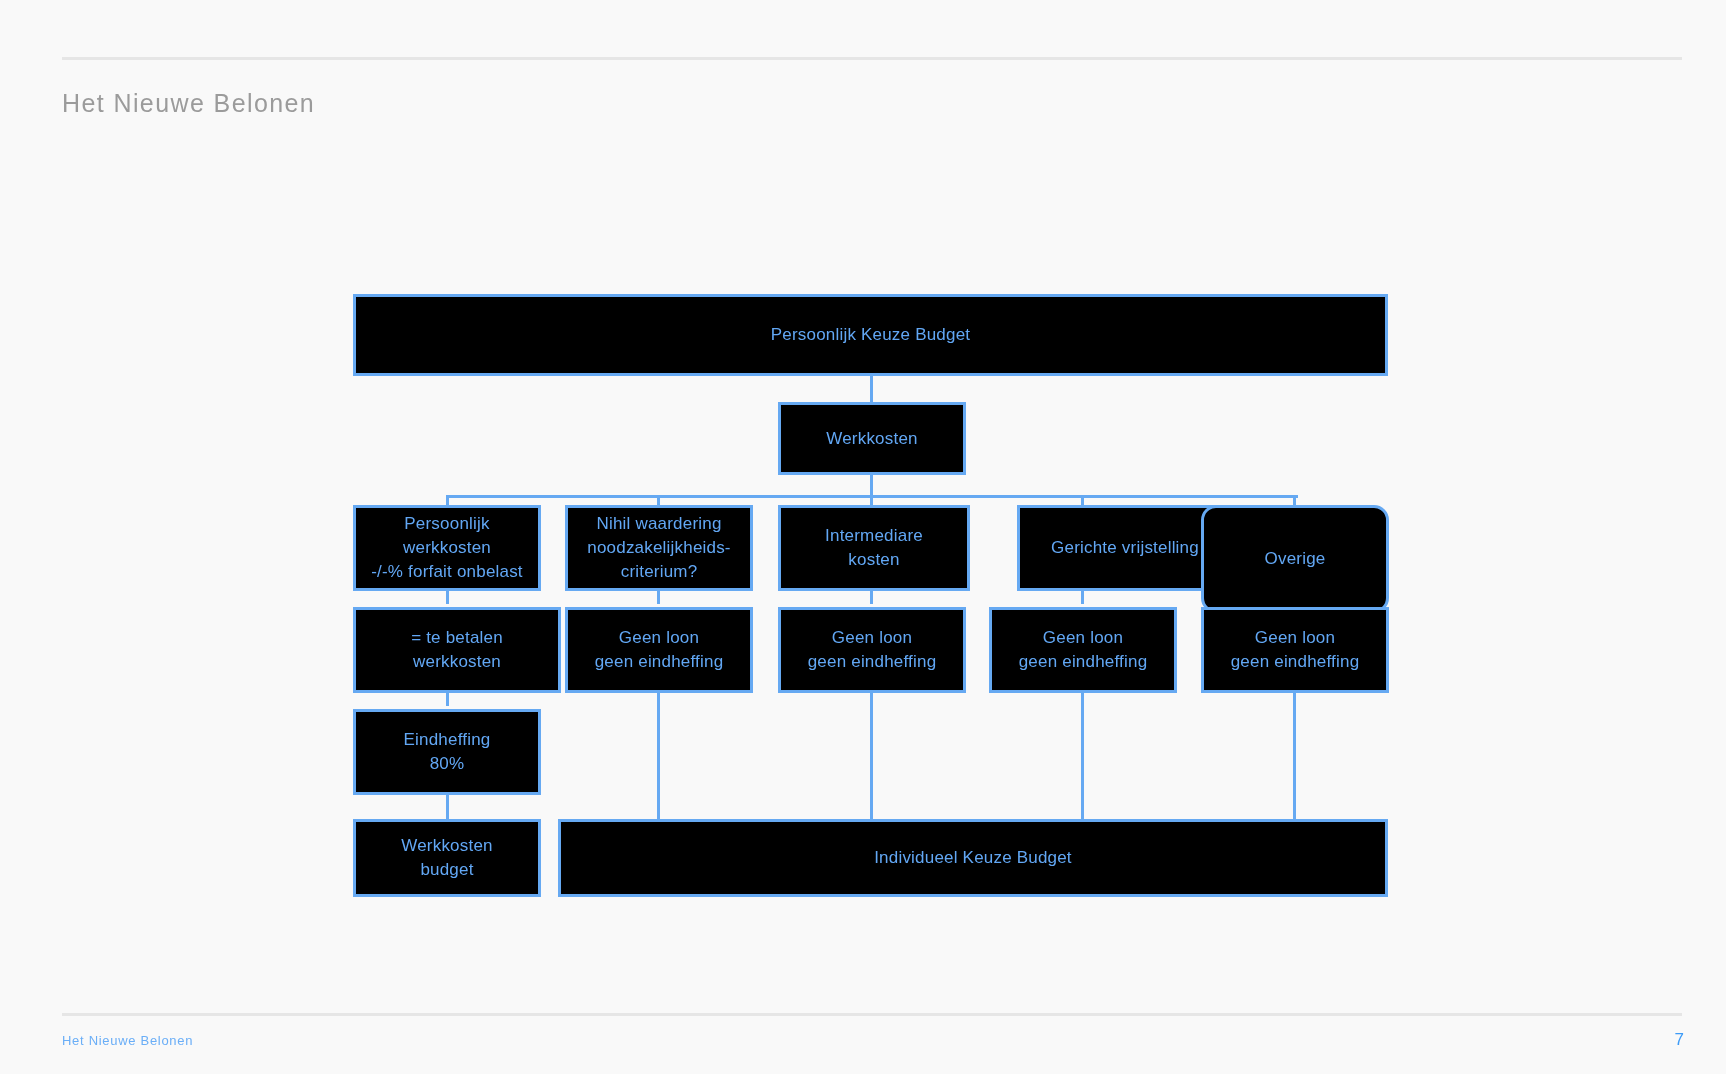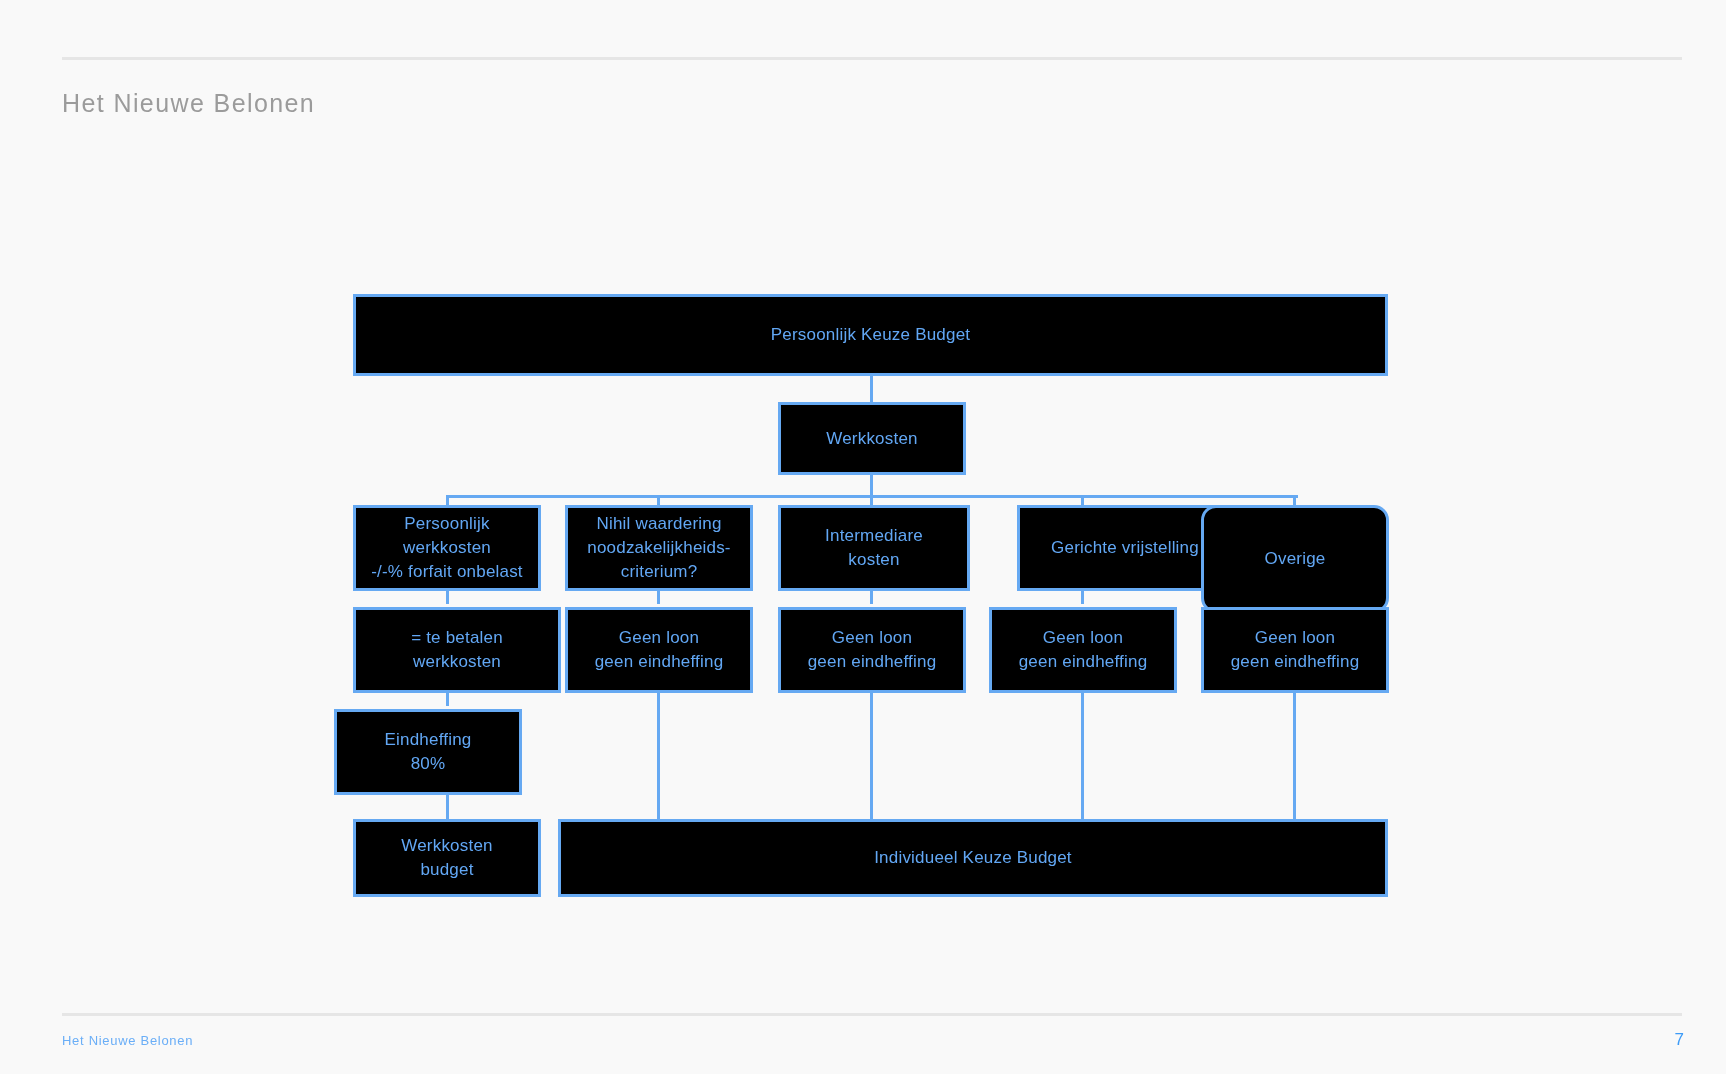--- a/index.html
+++ b/index.html
@@ -205,21 +205,21 @@
       </span>
     </div>
 
     <div class="node" style="left:1201px; top:607px; width:188px; height:86px;">
       <span class="txt">
         <span>Geen loon</span><br>
         <span>geen eindheffing</span>
       </span>
     </div>
 
-    <div class="node" style="left:334px; top:709px; width:188px; height:86px;">
+    <div class="node" style="left:353px; top:709px; width:188px; height:86px;">
       <span class="txt">
         <span>Eindheffing</span><br>
         <span>80%</span>
       </span>
     </div>
 
     <div class="node" style="left:353px; top:819px; width:188px; height:78px;">
       <span class="txt">
         <span>Werkkosten</span><br>
         <span>budget</span>

